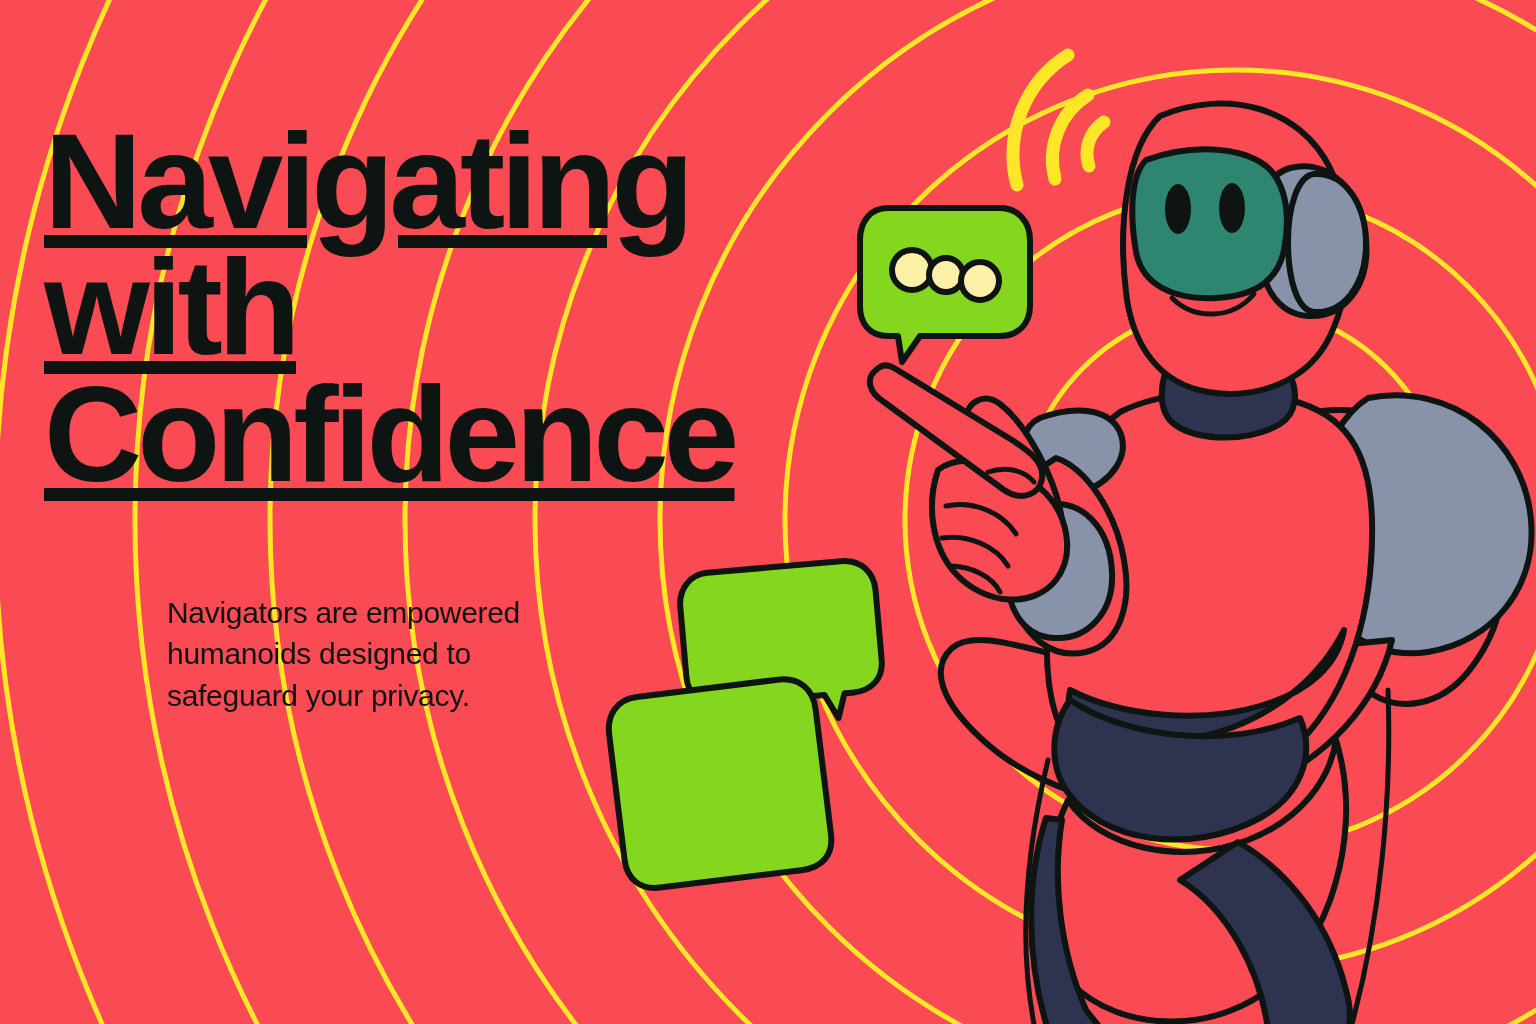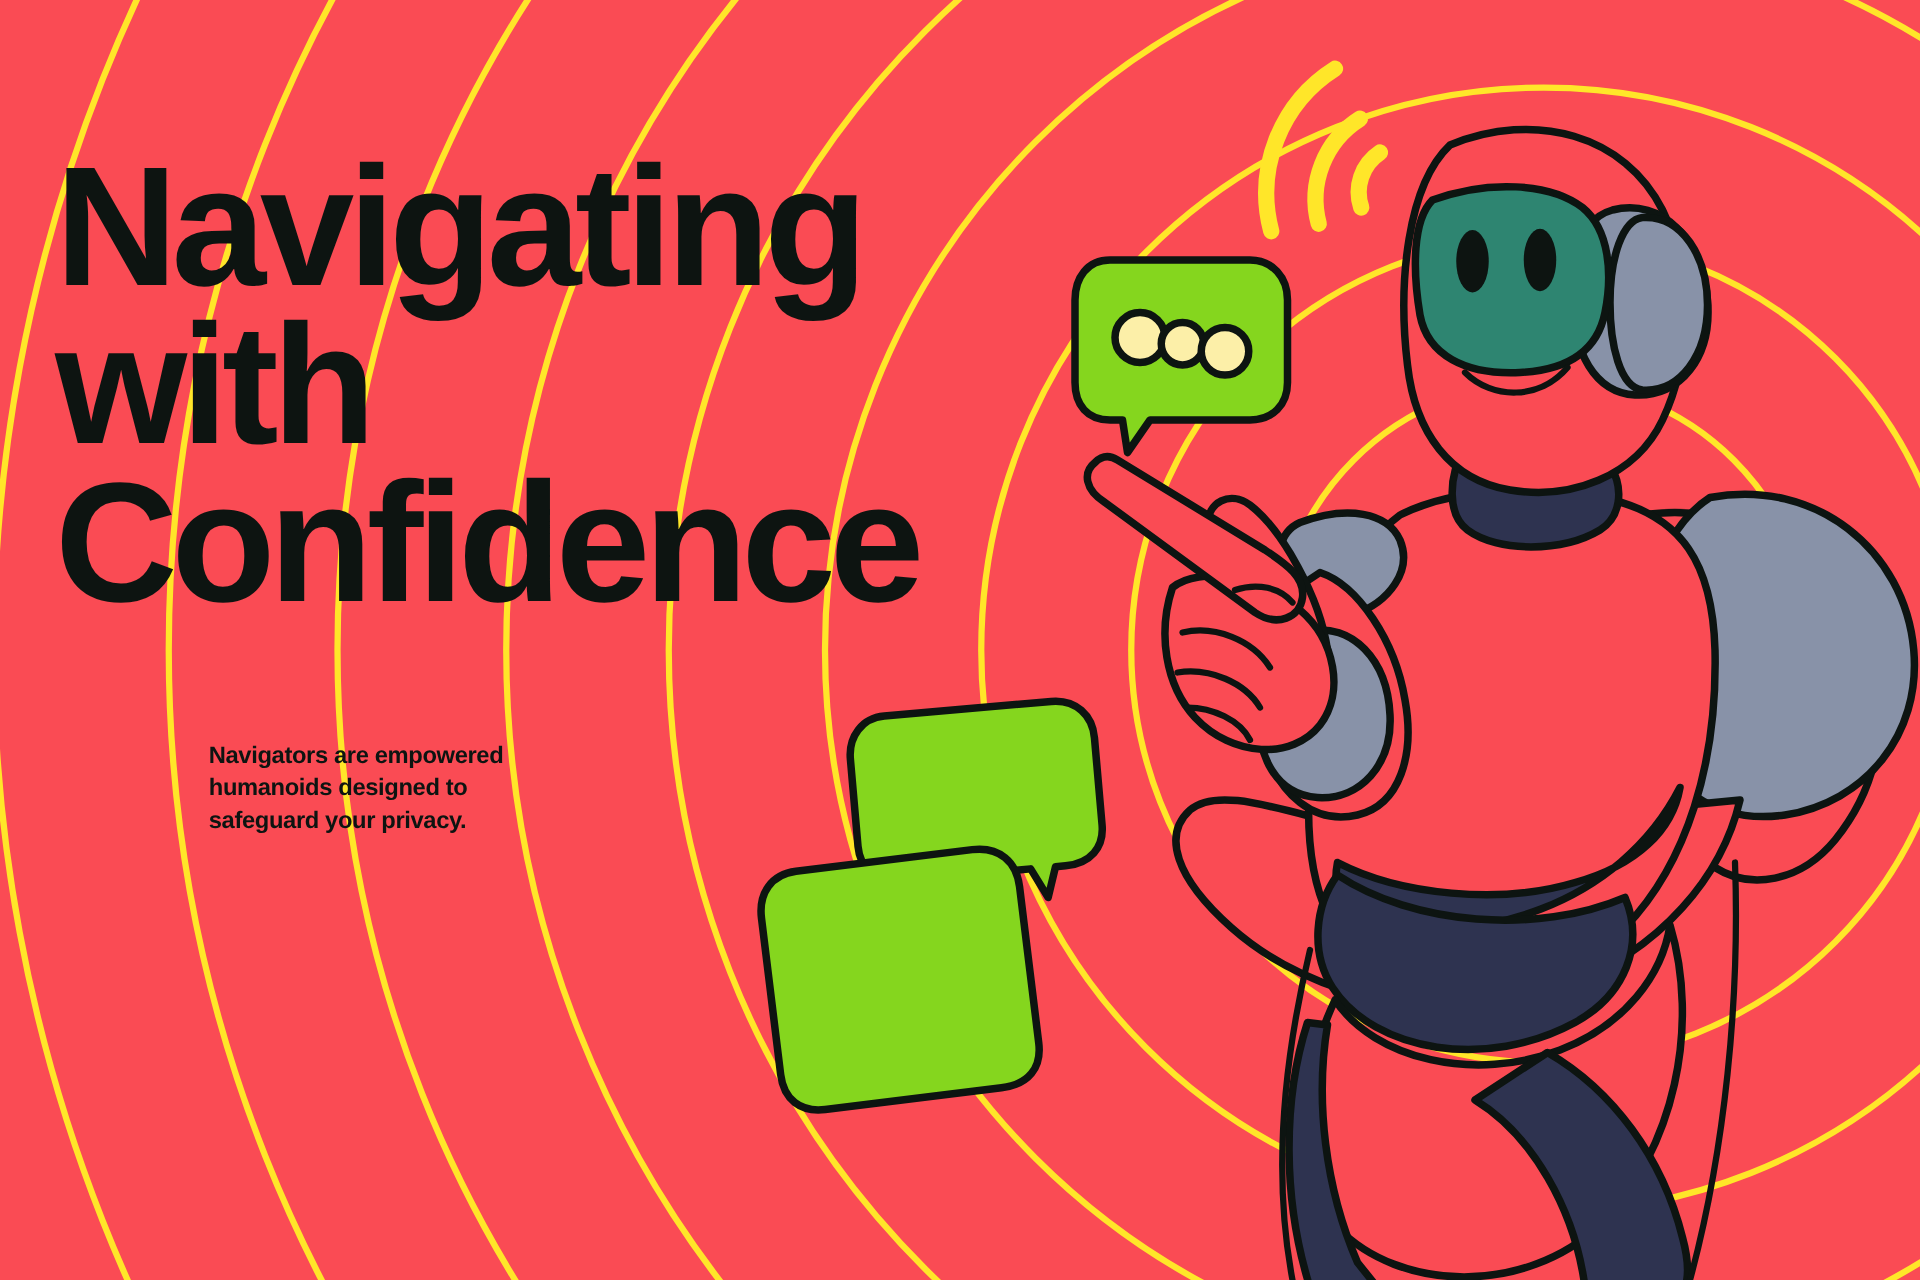--- a/index.html
+++ b/index.html
@@ -30,31 +30,32 @@
     top:118px;
     width:880px;
   }
   .headline {
     color:#0D1411;
     font-size:136px;
     line-height:0.93;
     font-weight:bold;
     letter-spacing:-5px;
     white-space:pre-line;
+    text-decoration:underline;
   }
   .subcopy {
     position:absolute;
     z-index:5;
     left:167px;
     top:592px;
     width:420px;
     color:#0D1411;
-    font-size:19px;
+    font-size:30px;
     line-height:1.38;
-    font-weight:bold;
+    font-weight:normal;
     letter-spacing:-0.3px;
     white-space:pre-line;
   }
 </style>
 </head>
 <body>
 
 <div id="poster">
 
   <svg id="bg-rings" viewBox="0 0 1536 1024">

